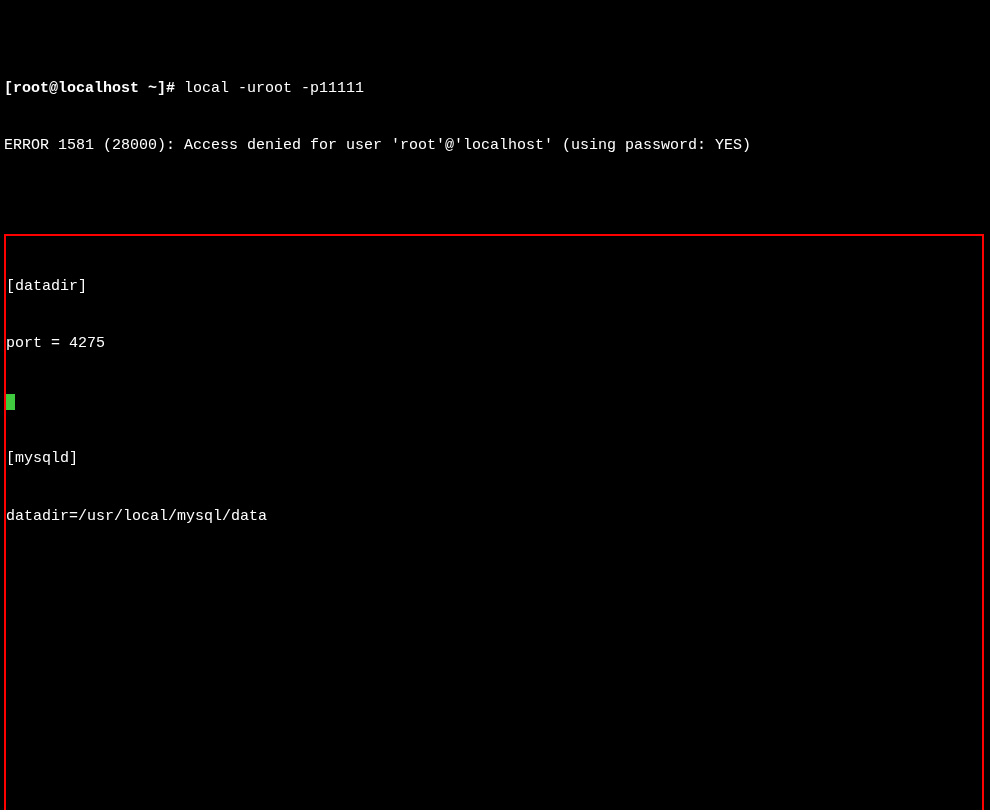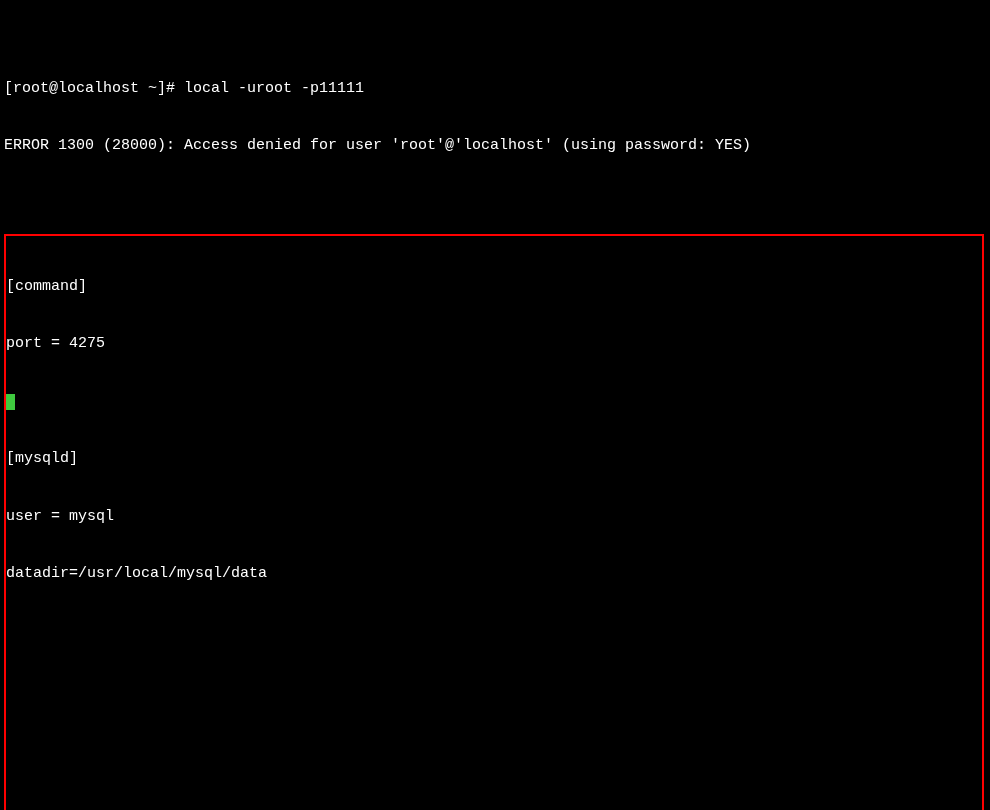--- a/index.html
+++ b/index.html
@@ -12,50 +12,49 @@
     font-size: 15px;
     color: #fff;
     line-height: 1.28;
     overflow: hidden;
   }
   .terminal {
     padding: 2px 4px;
     white-space: pre;
   }
   .line { white-space: pre; }
-  .prompt-br { color: #fff; font-weight: normal; margin-top: 34px; }
+  .prompt-br { color: #fff; font-weight: bold; margin-top: 34px; }
   .box-red {
     border: 2.5px solid #ff0000;
     padding: 0px 0px 2px 0px;
     margin: 1px 2px 1px 0px;
   }
   .cursor {
     display: inline-block;
     width: 9px;
     height: 16px;
     background: #3fca3f;
     vertical-align: text-bottom;
   }
 </style>
 </head>
 <body>
 
 <div class="terminal">
 
   
   <div class="line"><span class="prompt-br">[root@localhost ~]#</span><span> local -uroot -p11111</span></div>
-  <div class="line">ERROR 1300 (28000): Access denied for user 'root'@'localhost' (using password: YES)</div>
+  <div class="line">ERROR 1581 (28000): Access denied for user 'root'@'localhost' (using password: YES)</div>
 
   
   <div class="box-red" style="margin-top:2px; padding-top:2px;">
-    <div class="line">[command]</div>
+    <div class="line">[datadir]</div>
     <div class="line">port = 4275</div>
     <div class="line"><span class="cursor"></span></div>
     <div class="line">[mysqld]</div>
-    <div class="line">user = mysql</div>
     <div class="line">datadir=/usr/local/mysql/data</div>
     
     
     
     
     
     
     
     
     

